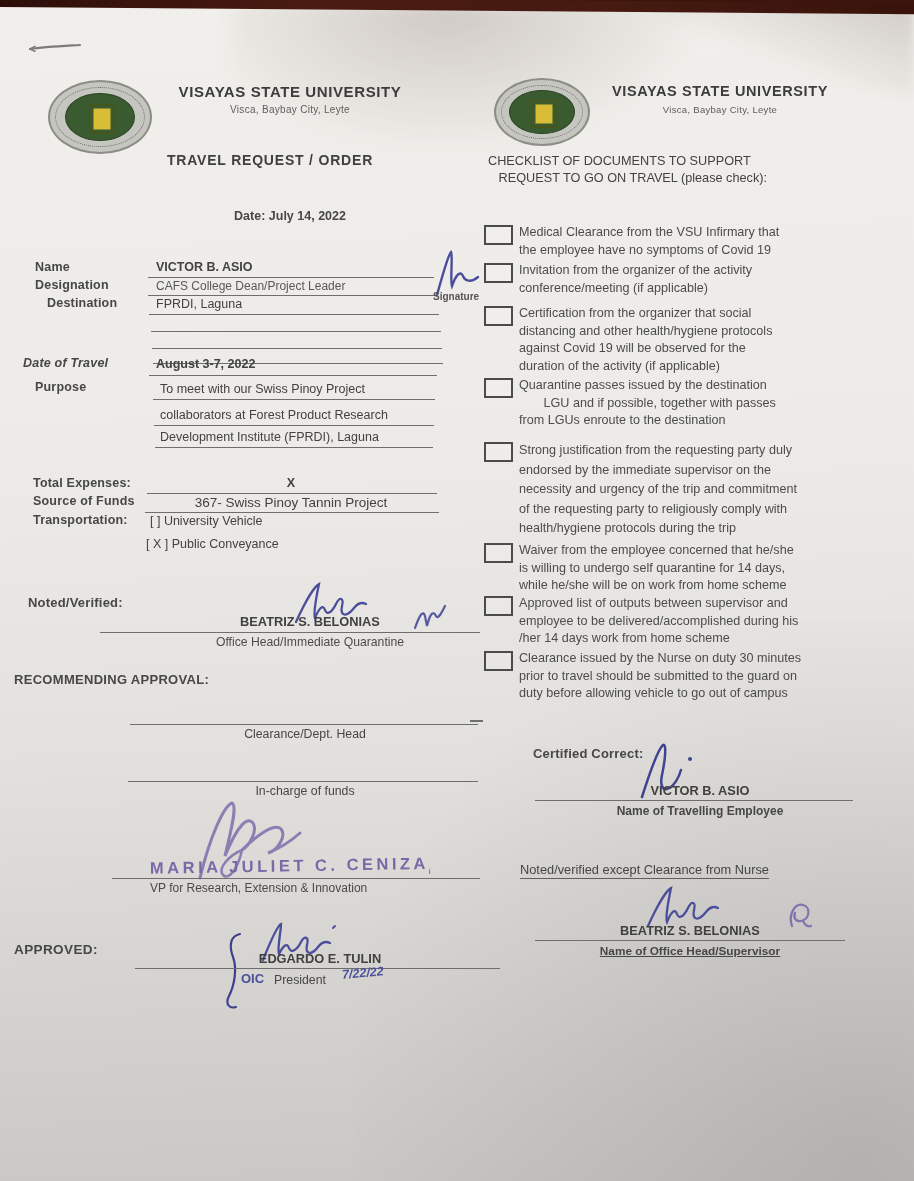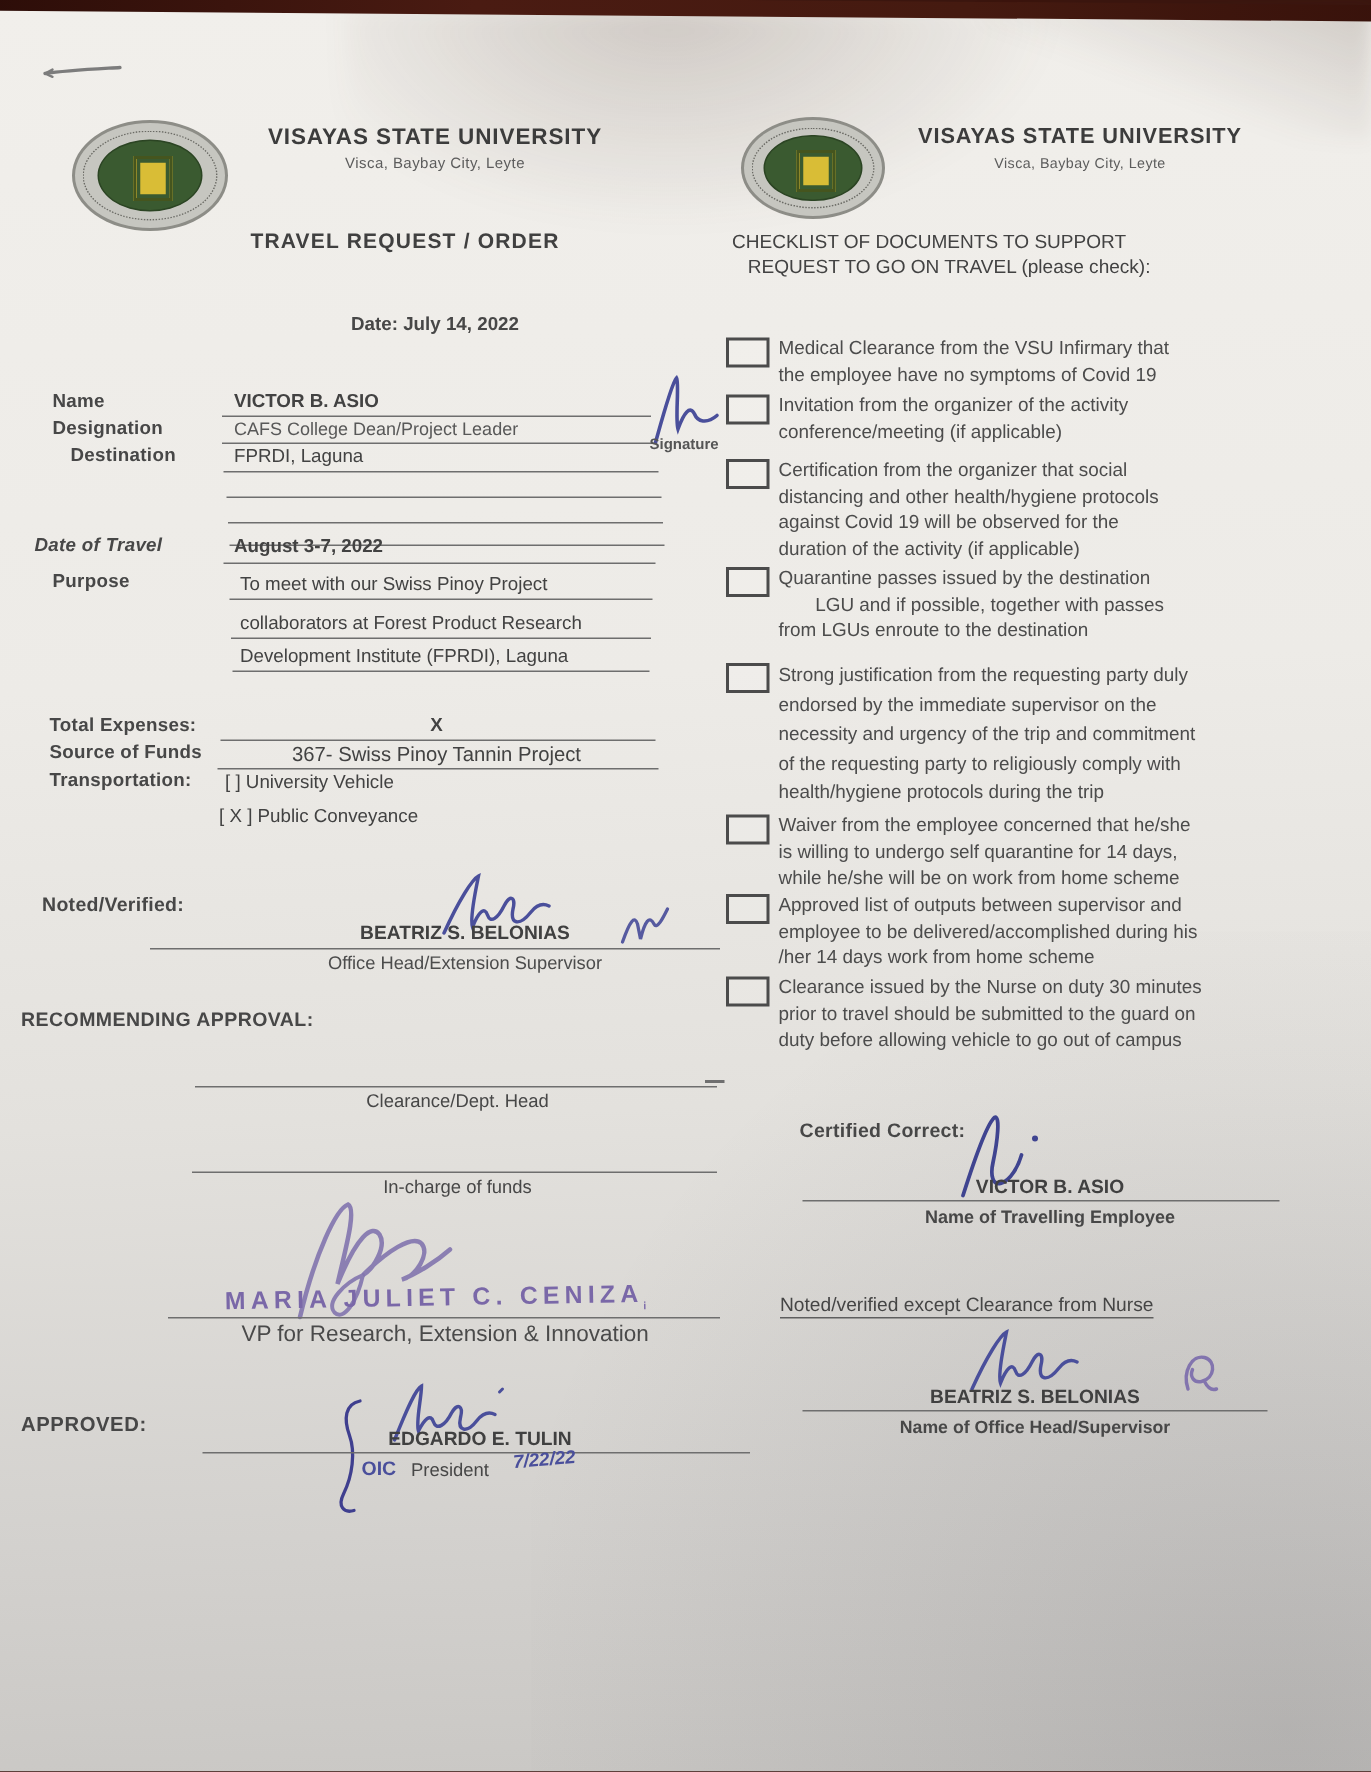--- a/index.html
+++ b/index.html
@@ -127,37 +127,37 @@
 
   <div class="lbl" style="left:28px;top:591px;font-size:13px;">Noted/Verified:</div>
   <svg class="sig" style="left:288px;top:576px;" width="84" height="46" viewBox="0 0 84 46">
     <path d="M8 42 C 18 20 27 6 31 4 C 29 14 25 32 27 38 C 31 28 35 24 37 30 C 39 36 44 32 48 24 C 52 16 56 18 54 26 C 52 36 58 38 66 28 C 70 23 74 22 78 24" stroke="#4a4f9b" stroke-width="2.3" fill="none" stroke-linecap="round"></path>
   </svg>
   <div class="abs ctr" style="left:140px;top:610px;width:340px;font-weight:bold;font-size:12.8px;color:#404040;">BEATRIZ S. BELONIAS</div>
   <svg class="sig" style="left:412px;top:598px;" width="36" height="32" viewBox="0 0 36 32">
     <path d="M3 26 C 8 12 11 8 13 14 L 15 24 C 18 12 21 8 24 14 C 26 18 30 10 33 4" stroke="#565aa0" stroke-width="2.2" fill="none" stroke-linecap="round"></path>
   </svg>
   <div class="ul" style="left:100px;top:628px;width:380px;border-bottom-width:1.8px;"></div>
-  <div class="abs ctr" style="left:140px;top:631px;width:340px;font-size:12.2px;color:#4c4c4c;">Office Head/Extension Supervisor</div>
+  <div class="abs ctr" style="left:140px;top:631px;width:340px;font-size:12.2px;color:#4c4c4c;">Office Head/Immediate Quarantine</div>
 
   <div class="lbl" style="left:14px;top:668px;font-size:13px;letter-spacing:.3px;">RECOMMENDING APPROVAL:</div>
 
   <div class="ul" style="left:130px;top:720px;width:348px;"></div>
   <div class="abs ctr" style="left:180px;top:723px;width:250px;font-size:12.3px;color:#474747;">Clearance/Dept. Head</div>
 
   <div class="ul" style="left:128px;top:777px;width:350px;"></div>
   <div class="abs ctr" style="left:180px;top:780px;width:250px;font-size:12.3px;color:#474747;">In-charge of  funds</div>
 
   <svg class="sig" style="left:178px;top:788px;" width="165" height="96" viewBox="0 0 165 96">
     <path d="M22 86 C 32 44 46 14 54 11 C 60 14 52 42 47 64 C 60 32 70 24 75 31 C 80 39 71 54 64 58 C 80 42 97 31 103 37 C 109 44 99 59 90 61 C 100 57 113 49 122 41" stroke="#8274ae" stroke-width="3" fill="none" stroke-linecap="round" opacity=".9"></path>
     <path d="M64 58 C 60 76 51 89 45 83 C 39 76 52 63 64 58" stroke="#8274ae" stroke-width="2.6" fill="none" stroke-linecap="round" opacity=".9"></path>
   </svg>
   <div class="abs hand-purple" style="left:150px;top:852px;width:320px;font-size:16.5px;letter-spacing:3.5px;transform:rotate(-1deg);font-weight:600;"><span>MARIA JULIET C. CENIZA</span><span style="font-size:10px;vertical-align:sub;letter-spacing:0;">ᵢ</span></div>
   <div class="ul" style="left:112px;top:874px;width:368px;border-bottom-width:1.8px;"></div>
-  <div class="abs" style="left:150px;top:877px;font-size:15px;color:#4a4a4a;margin-left:11px;">VP for Research, Extension &amp; Innovation</div>
+  <div class="abs" style="left:150px;top:877px;font-size:12px;color:#4a4a4a;">VP for Research, Extension &amp; Innovation</div>
 
   <div class="lbl" style="left:14px;top:938px;font-size:13.5px;letter-spacing:.4px;">APPROVED:</div>
   <svg class="sig" style="left:222px;top:926px;" width="24" height="82" viewBox="0 0 24 82">
     <path d="M18 4 C 8 6 7 16 11 27 C 15 38 13 54 7 66 C 3 74 7 79 14 77" stroke="#3f3f8f" stroke-width="2.2" fill="none" stroke-linecap="round"></path>
   </svg>
   <svg class="sig" style="left:256px;top:916px;" width="82" height="44" viewBox="0 0 82 44">
     <path d="M7 40 C 15 20 21 6 25 4 C 25 12 21 28 23 34 C 27 26 31 22 33 28 C 35 34 41 30 45 22 C 49 15 53 17 51 25 C 49 34 55 36 62 27 C 66 22 70 21 74 23" stroke="#4a4f9b" stroke-width="2.3" fill="none" stroke-linecap="round"></path>
     <path d="M77 8 l 2 -2" stroke="#4a4f9b" stroke-width="2" fill="none" stroke-linecap="round"></path>
   </svg>
   <div class="abs ctr" style="left:200px;top:947px;width:240px;font-weight:bold;font-size:12.8px;color:#404040;">EDGARDO E. TULIN</div>
@@ -239,16 +239,16 @@
 
   <div class="abs" style="left:520px;top:858px;font-size:12.8px;color:#454545;border-bottom:1.4px solid #5e5e5e;padding-bottom:1px;">Noted/verified except Clearance from Nurse</div>
   <svg class="sig" style="left:640px;top:880px;" width="84" height="46" viewBox="0 0 84 46">
     <path d="M8 42 C 18 20 27 6 31 4 C 29 14 25 32 27 38 C 31 28 35 24 37 30 C 39 36 44 32 48 24 C 52 16 56 18 54 26 C 52 36 58 38 66 28 C 70 23 74 22 78 24" stroke="#4a4f9b" stroke-width="2.3" fill="none" stroke-linecap="round"></path>
   </svg>
   <svg class="sig" style="left:783px;top:894px;" width="34" height="34" viewBox="0 0 34 34">
     <path d="M9 28 C 5 16 12 5 20 7 C 28 9 27 21 18 23 C 13 24 10 20 12 15 M20 23 C 22 27 25 29 28 28" stroke="#8274ae" stroke-width="2.3" fill="none" stroke-linecap="round"></path>
   </svg>
   <div class="abs ctr" style="left:560px;top:919px;width:260px;font-weight:bold;font-size:12.8px;color:#404040;">BEATRIZ S. BELONIAS</div>
   <div class="ul" style="left:535px;top:936px;width:310px;border-bottom-width:1.8px;"></div>
-  <div class="abs ctr" style="left:560px;top:940px;width:260px;font-weight:bold;font-size:11.8px;color:#474747;">Name of Office Head/Supervisor</div>
+  <div class="abs ctr" style="left:560px;top:940px;width:260px;font-weight:bold;font-size:11.8px;color:#474747;text-decoration:underline;">Name of Office Head/Supervisor</div>
 </div>
 
 <div id="topstrip"></div>
 
 </body></html>

